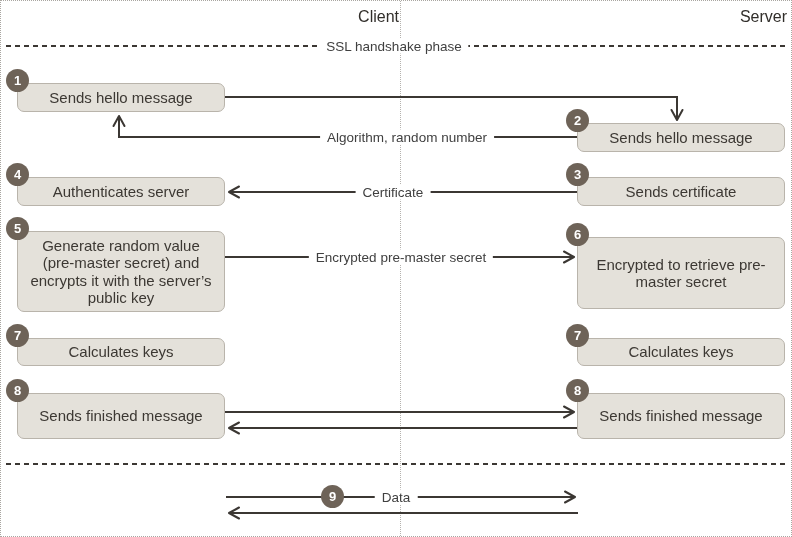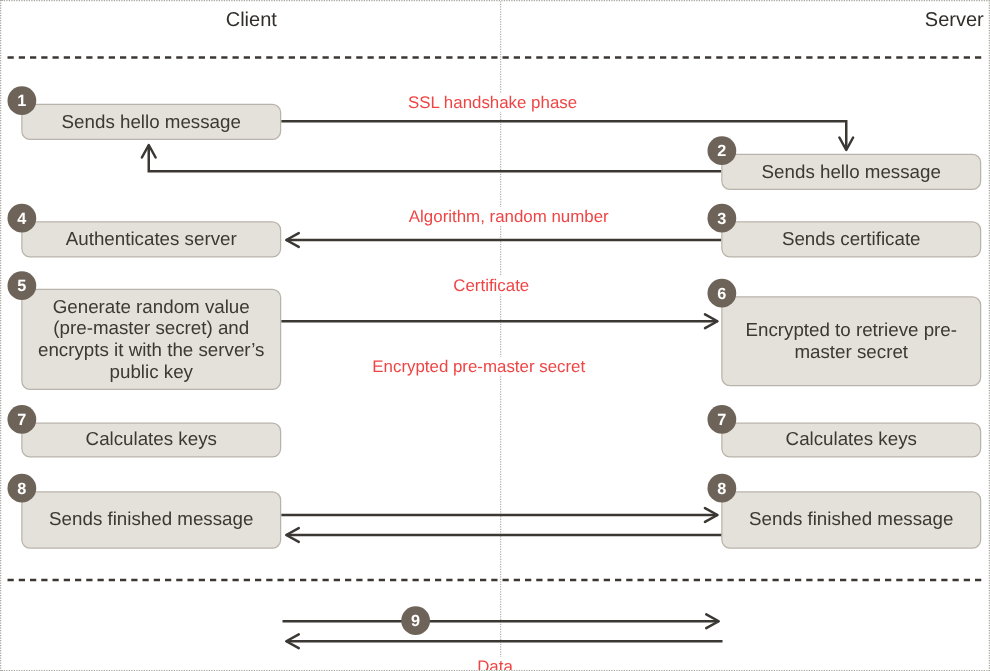--- a/index.html
+++ b/index.html
@@ -7,41 +7,41 @@
     position:relative;width:792px;height:537px;box-sizing:border-box;
     background:#ffffff;border:1px dotted #a9a6a1;overflow:hidden;
   }
   .divider{
     position:absolute;left:399px;top:0;bottom:0;width:0;
     border-left:1px dotted #b5b2ae;z-index:0;
   }
   .col-header{
     position:absolute;top:7px;text-align:center;font-size:16px;color:#312e2a;z-index:3;
   }
-  .col-header.client{left:2px;width:396px;}
+  .col-header.client{left:2px;width:396px;text-align:right;}
   .col-header.server{left:394px;width:392px;text-align:right;}
   .arrows{position:absolute;left:0;top:0;z-index:1;}
   .box{
     position:absolute;width:208px;box-sizing:border-box;
     background:#e4e1da;border:1px solid #b9b4ab;border-radius:7px;
     display:flex;align-items:center;justify-content:center;
     text-align:center;color:#3c3833;font-size:15px;line-height:1.16;
     padding:2px 10px;z-index:2;
   }
   .badge{
     position:absolute;left:-12px;top:-15px;width:23px;height:23px;
     border-radius:50%;background:#6e6358;color:#fff;
     font-size:13px;font-weight:bold;
     display:flex;align-items:center;justify-content:center;z-index:4;
   }
   .badge.inline{position:absolute;left:320px;top:484px;}
   .msg-label{
     position:absolute;transform:translate(-50%,-50%);
-    background:#ffffff;padding:0 7px;font-size:13.5px;color:#ef4444;
-    white-space:nowrap;z-index:3;margin-top:36px;
+    background:#ffffff;padding:0 7px;font-size:13.5px;color:#404040;
+    white-space:nowrap;z-index:3;
   }
 </style>
 </head>
 <body>
 
 <div class="canvas">
 
   <div class="divider"></div>
 
   <div class="col-header client">Client</div>
@@ -64,21 +64,21 @@
     <path d="M224,411 L573,411" fill="none" stroke="#3b3733" stroke-width="2" marker-end="url(#ah)"></path>
     <path d="M577,427 L228,427" fill="none" stroke="#3b3733" stroke-width="2" marker-end="url(#ah)"></path>
     <path d="M225,496 L574,496" fill="none" stroke="#3b3733" stroke-width="2" marker-end="url(#ah)"></path>
     <path d="M577,512 L228,512" fill="none" stroke="#3b3733" stroke-width="2" marker-end="url(#ah)"></path>
   </svg>
 
   <span class="msg-label" style="left:393px;top:45px;">SSL handshake phase</span>
 
   <span class="msg-label" style="left:406px;top:136px;">Algorithm, random number</span>
   <span class="msg-label" style="left:392px;top:191px;">Certificate</span>
-  <span class="msg-label" style="left:382px;top:256px;text-align:center;">Encrypted pre-master secret</span>
+  <span class="msg-label" style="left:400px;top:256px;text-align:center;">Encrypted pre-master secret</span>
   <span class="msg-label" style="left:395px;top:496px;">Data</span>
 
   <span class="badge inline">9</span>
 
   <div class="box" style="left:16px;top:82px;height:29px;">
     <span class="badge">1</span>
     <span>Sends hello message</span>
   </div>
   <div class="box" style="left:16px;top:176px;height:29px;">
     <span class="badge">4</span>

